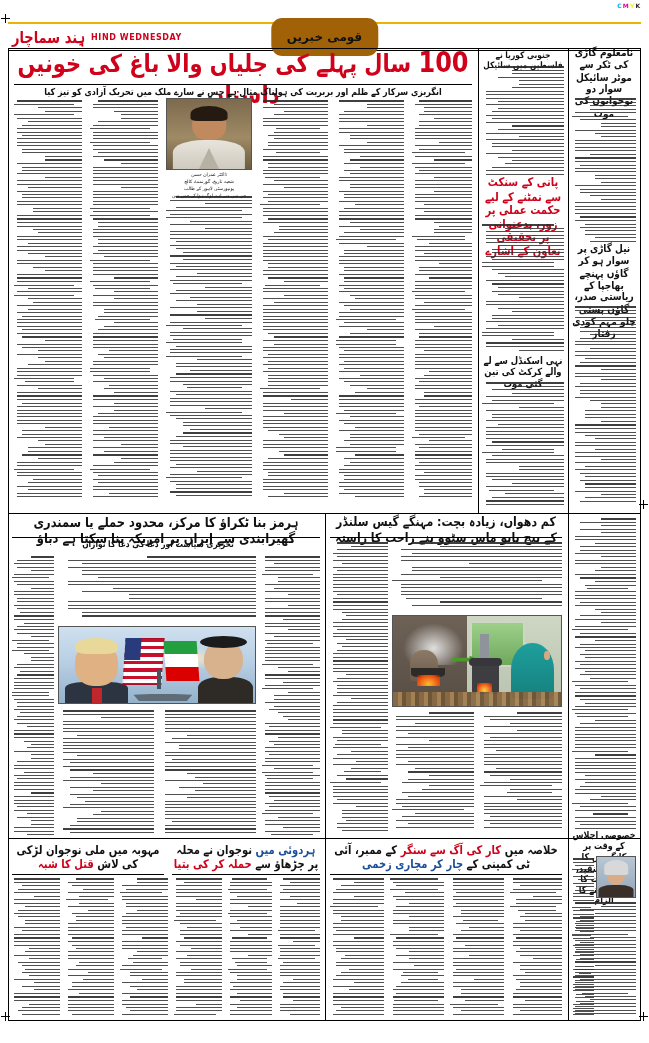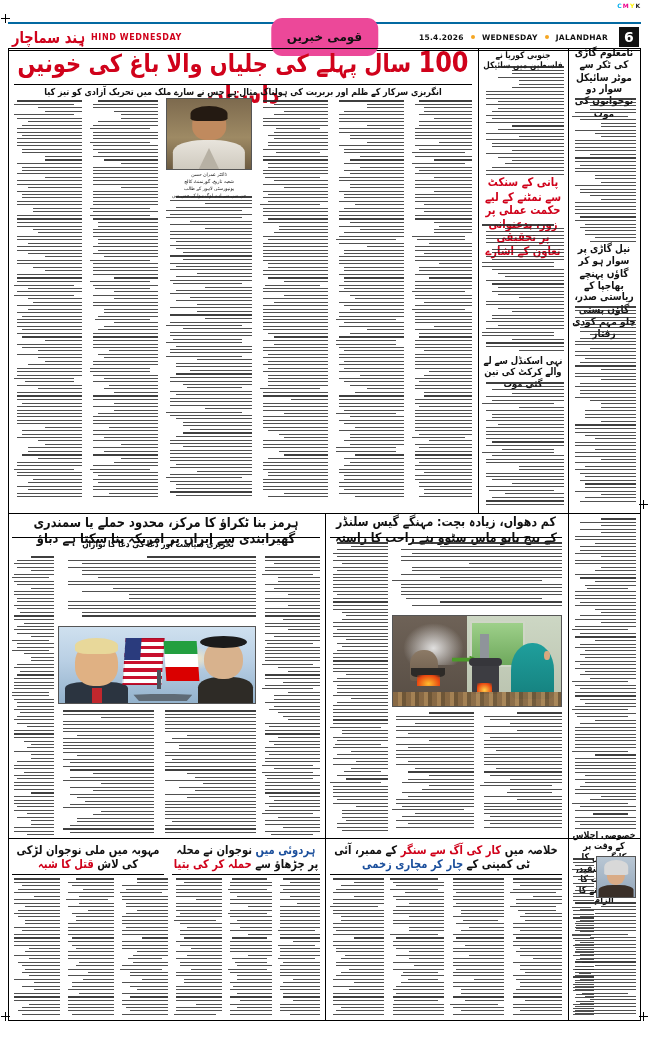--- a/index.html
+++ b/index.html
@@ -14,25 +14,25 @@
   .cropmark:before,.cropmark:after{content:"";position:absolute;background:#000;}
   .cropmark:before{left:4px;top:0;width:1px;height:9px;}
   .cropmark:after{top:4px;left:0;height:1px;width:9px;}
   .cm-tl{left:1px;top:14px;}
   .cm-bl{left:1px;bottom:22px;}
   .cm-tr{right:1px;top:500px;}
   .cm-br{right:1px;bottom:22px;}
 
   
   .masthead{position:absolute;left:8px;top:22px;right:8px;height:26px;
-    border-top:2px solid #0369a1;border-bottom:1.2px solid #000;display:flex;align-items:center;}
+    border-top:2px solid #eab308;border-bottom:1.2px solid #000;display:flex;align-items:center;}
   .logo-urdu{font-family:"DejaVu Sans",sans-serif;color:#d0021b;font-size:13px;font-weight:bold;
     direction:rtl;padding:0 6px 0 4px;letter-spacing:-.5px;transform:scaleY(1.25);}
   .logo-en{color:#d0021b;font-size:8px;font-weight:bold;letter-spacing:.6px;}
-  .section-pill{position:absolute;left:50%;transform:translateX(-50%);background:#ec4899;
+  .section-pill{position:absolute;left:50%;transform:translateX(-50%);background:#a16207;
     border-radius:11px;padding:12px 16px;color:#111;font-size:12px;direction:rtl;font-weight:bold;text-align:right;}
   .mast-right{margin-left:auto;display:flex;align-items:center;gap:7px;padding-right:2px;font-size:7.5px;
     color:#111;font-weight:bold;letter-spacing:.3px;}
   .dot{width:4px;height:4px;border-radius:50%;background:#f5a623;display:inline-block;}
   .pageno{background:#111;color:#fff;font-size:14px;font-weight:bold;width:20px;height:20px;
     display:flex;align-items:center;justify-content:center;margin-left:4px;}
 
   
   .frame{position:absolute;border:1.2px solid #000;box-sizing:border-box;}
   .vrule{position:absolute;width:0;border-left:.7px solid #000;}
@@ -140,28 +140,20 @@
   </div>
   <div class="cropmark cm-tl"></div>
   <div class="cropmark cm-bl"></div>
   <div class="cropmark cm-tr"></div>
   <div class="cropmark cm-br"></div>
 
   <div class="masthead">
     <div class="logo-urdu">ہِند سماچار</div>
     <div class="logo-en">HIND WEDNESDAY</div>
     <div class="section-pill">قومی خبریں</div>
-    <div class="mast-right">
-      <span>15.4.2026</span>
-      <span class="dot"></span>
-      <span>WEDNESDAY</span>
-      <span class="dot"></span>
-      <span>JALANDHAR</span>
-      <span class="pageno">6</span>
-    </div>
   </div>
 
   <div class="frame" style="left:8px;top:48px;width:633px;height:973px;"></div>
 
   <div class="vrule" style="left:478px;top:48px;height:465px;"></div>
   <div class="vrule" style="left:568px;top:48px;height:973px;"></div>
 
   <div class="hl hl-main" style="position:absolute;left:14px;top:52px;width:458px;">
     <span class="num">100</span>
     <span>سال پہلے کی جلیاں والا باغ کی خونیں داستان</span>

